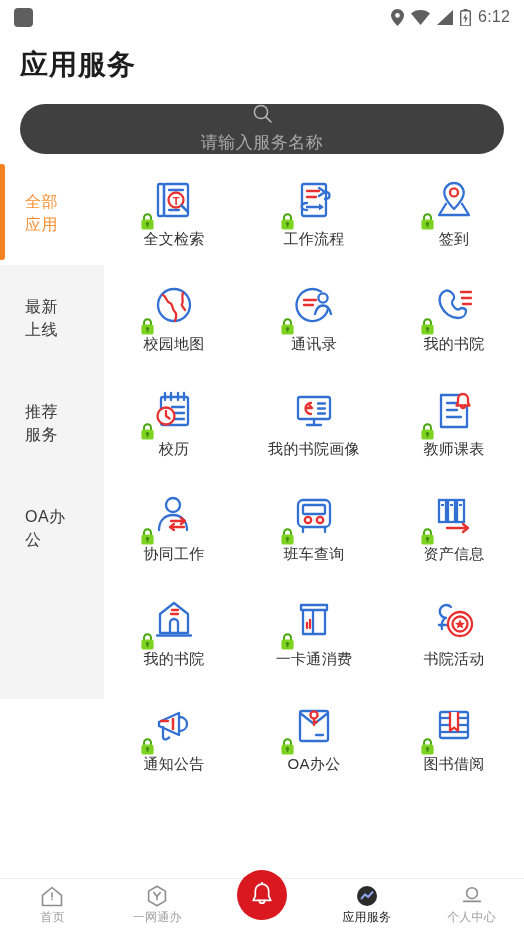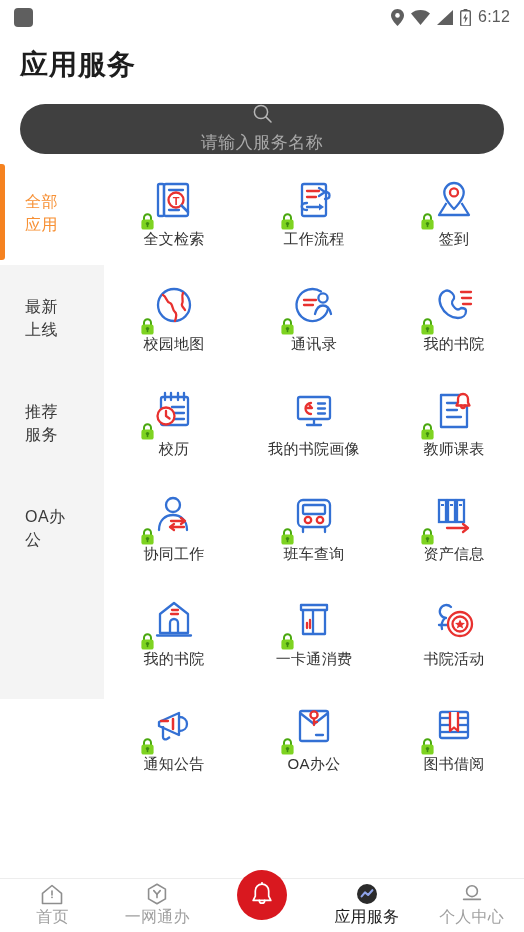--- a/index.html
+++ b/index.html
@@ -103,21 +103,21 @@
     position:absolute; left:0; right:0; bottom:0; height:54px;
     background:#ffffff;
     border-top:1px solid #ededed;
     display:flex;
   }
   .bnav-item{
     flex:1; display:flex; flex-direction:column;
     align-items:center; justify-content:center; gap:2px;
     cursor:pointer; position:relative;
   }
-  .bnav-lb{ font-size:16px; color:#a0a0a0; letter-spacing:.2px; }
+  .bnav-lb{ font-size:12px; color:#a0a0a0; letter-spacing:.2px; }
   .bnav-item.active .bnav-lb{ color:#1d1d1d; }
   .fab{
     position:absolute; left:50%; transform:translateX(-50%);
     bottom:12px;
     width:50px; height:50px; border-radius:50%;
     background:#d9181f;
     display:flex; align-items:center; justify-content:center;
     cursor:pointer; z-index:5;
   }
 </style>

